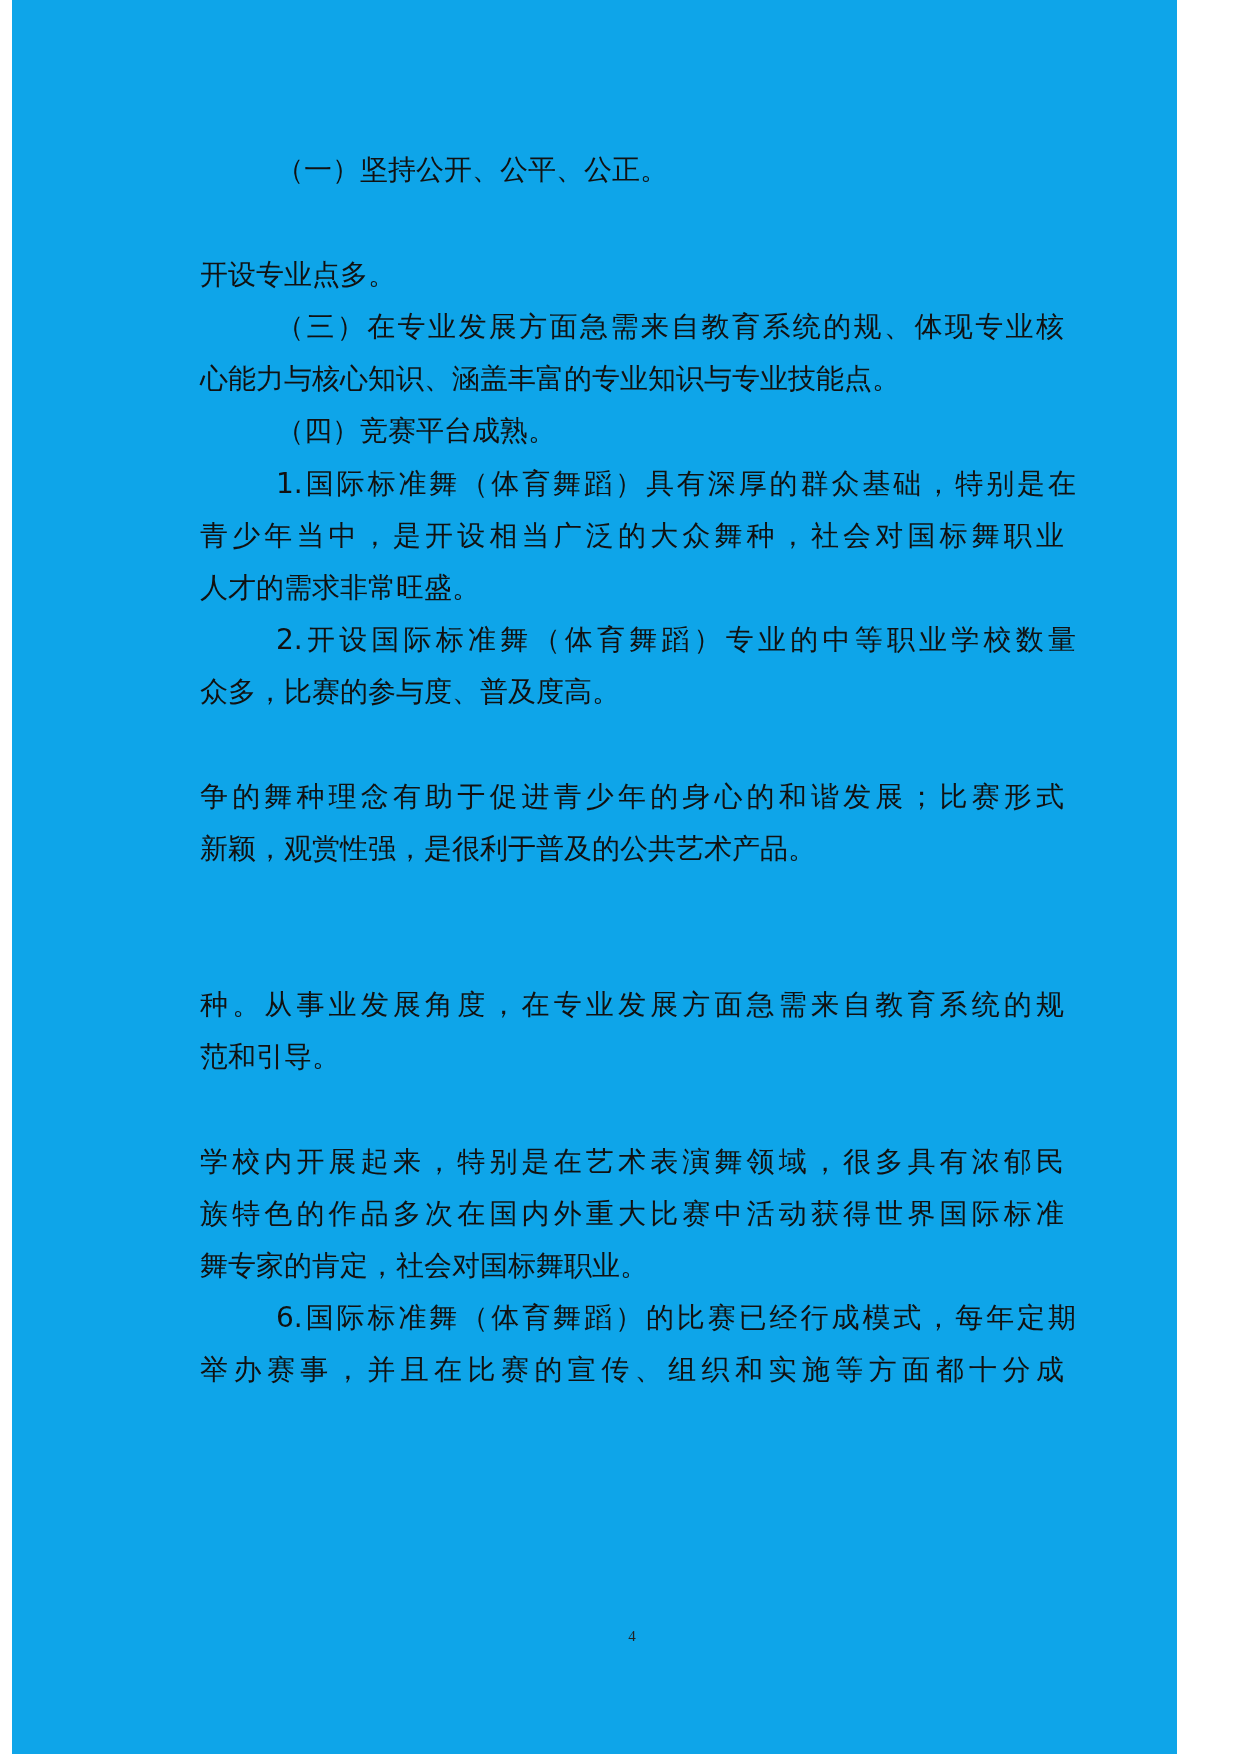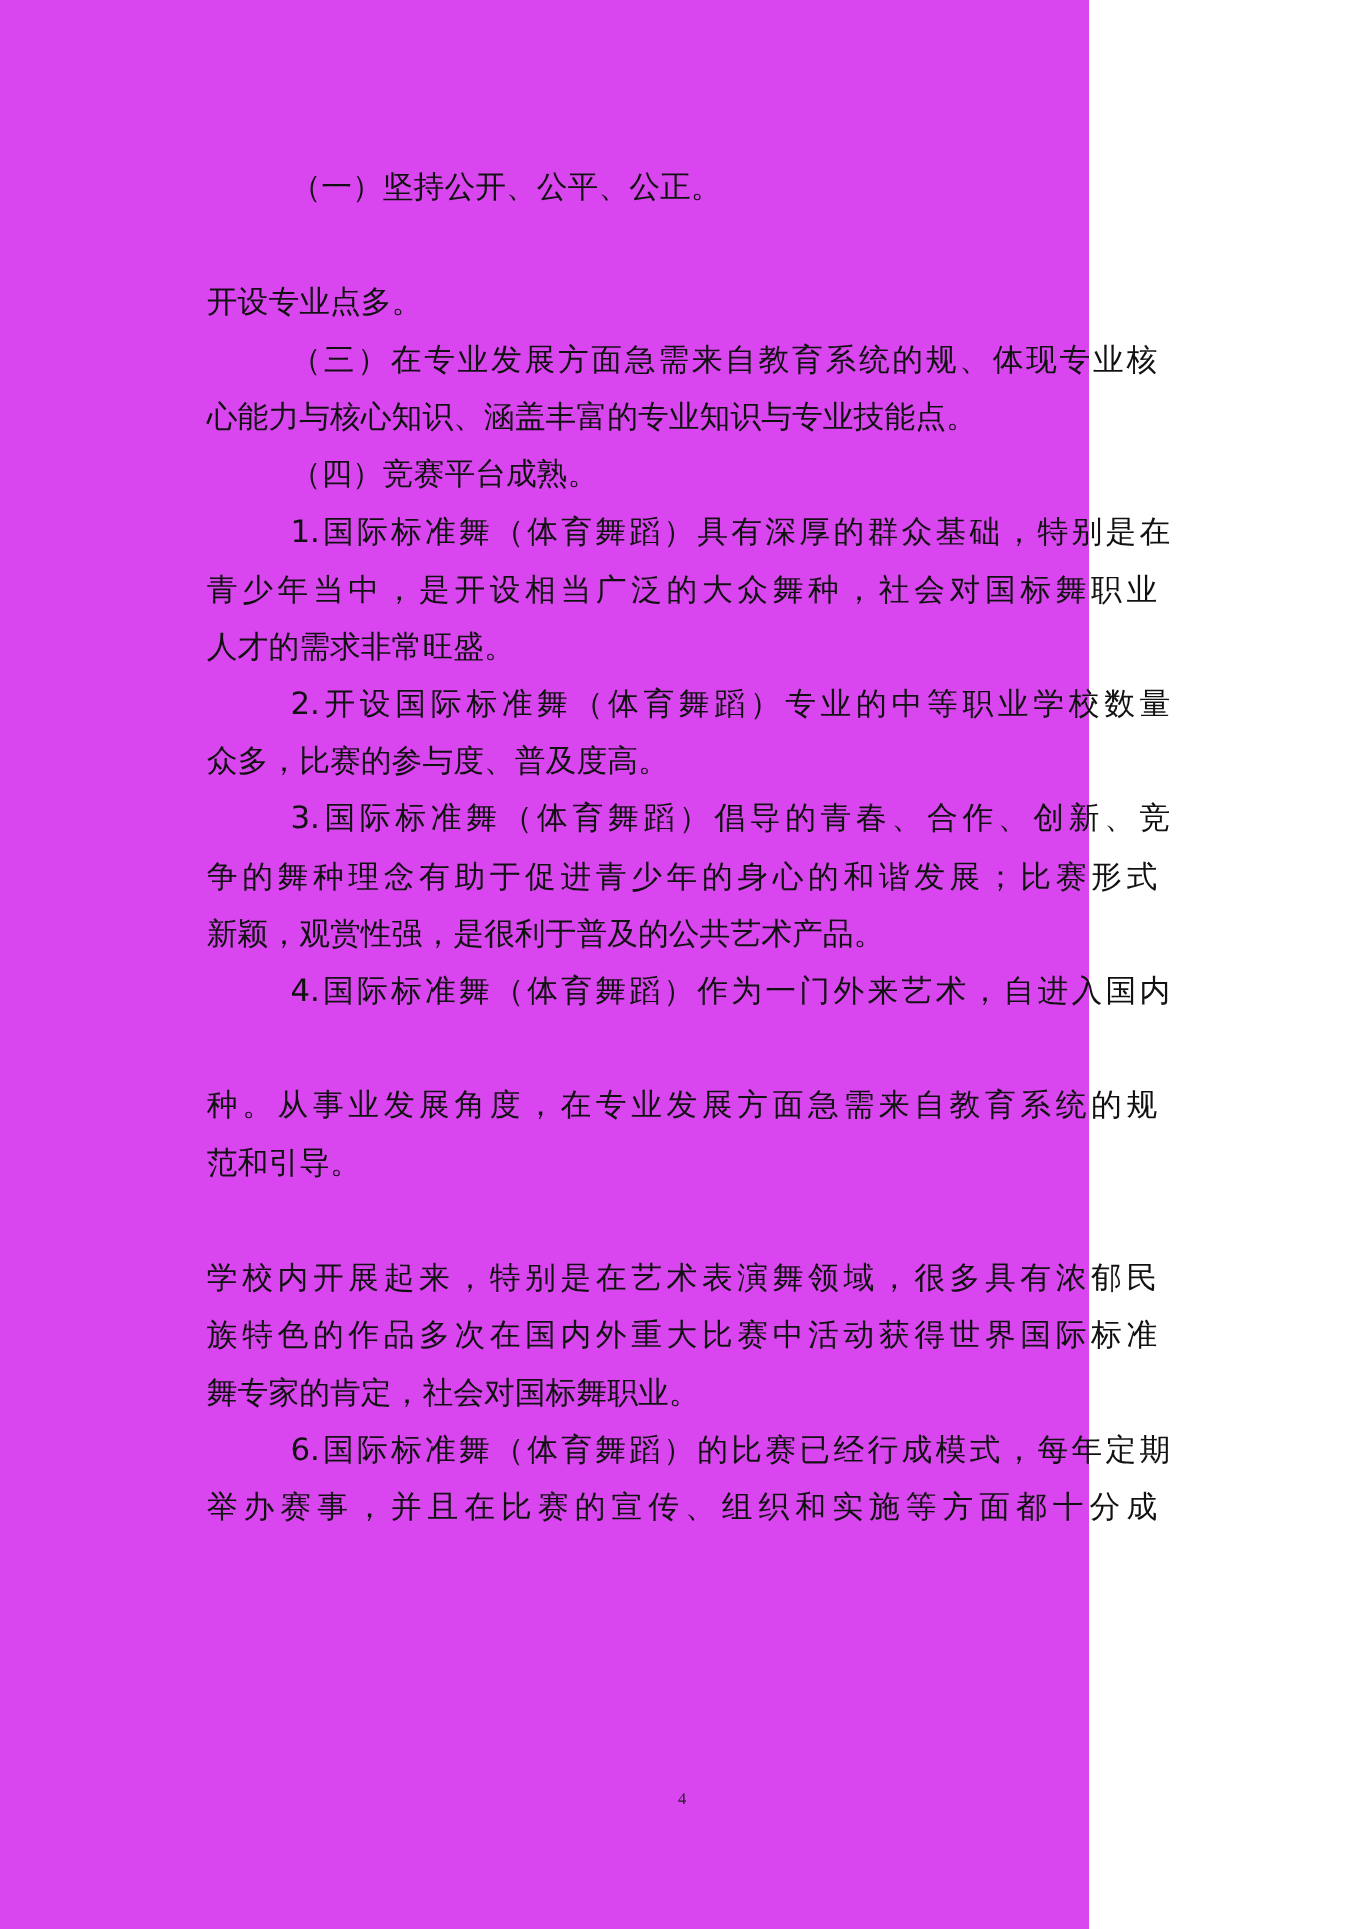--- a/index.html
+++ b/index.html
@@ -1,19 +1,19 @@
 <!DOCTYPE html>
 <html><head>
 <meta charset="utf-8">
 <style>
   html, body { margin: 0; padding: 0; background: #ffffff; }
   body { width: 1241px; height: 1754px; position: relative; overflow: hidden; }
   .page {
-    position: absolute; left: 0; top: 0; width: 990px; height: 1754px;
-    background: #d946ef; color: #111111;
+    position: absolute; left: 12px; top: 0; width: 1165px; height: 1754px;
+    background: #0ea5e9; color: #111111;
     font-family: "DejaVu Sans", sans-serif;
   }
   .line {
     position: absolute;
     left: 188px;
     width: 864px;
     font-size: 28px;
     line-height: 36px;
     white-space: nowrap;
     text-align: justify;
@@ -42,25 +42,23 @@
 
   <div class="line indent last" style="top:413px">（四）竞赛平台成熟。</div>
 
   <div class="line numbered" style="top:466px">1.国际标准舞（体育舞蹈）具有深厚的群众基础，特别是在</div>
   <div class="line" style="top:518px">青少年当中，是开设相当广泛的大众舞种，社会对国标舞职业</div>
   <div class="line last" style="top:570px">人才的需求非常旺盛。</div>
 
   <div class="line numbered" style="top:622px">2.开设国际标准舞（体育舞蹈）专业的中等职业学校数量</div>
   <div class="line last" style="top:674px">众多，比赛的参与度、普及度高。</div>
 
-  <div class="line numbered" style="top:726px">3.国际标准舞（体育舞蹈）倡导的青春、合作、创新、竞</div>
   <div class="line" style="top:779px">争的舞种理念有助于促进青少年的身心的和谐发展；比赛形式</div>
   <div class="line last" style="top:831px">新颖，观赏性强，是很利于普及的公共艺术产品。</div>
 
-  <div class="line numbered" style="top:883px">4.国际标准舞（体育舞蹈）作为一门外来艺术，自进入国内</div>
   <div class="line" style="top:987px">种。从事业发展角度，在专业发展方面急需来自教育系统的规</div>
   <div class="line last" style="top:1039px">范和引导。</div>
 
   <div class="line" style="top:1144px">学校内开展起来，特别是在艺术表演舞领域，很多具有浓郁民</div>
   <div class="line" style="top:1196px">族特色的作品多次在国内外重大比赛中活动获得世界国际标准</div>
   <div class="line last" style="top:1248px">舞专家的肯定，社会对国标舞职业。</div>
 
   <div class="line numbered" style="top:1300px">6.国际标准舞（体育舞蹈）的比赛已经行成模式，每年定期</div>
   <div class="line" style="top:1352px">举办赛事，并且在比赛的宣传、组织和实施等方面都十分成</div>
 

